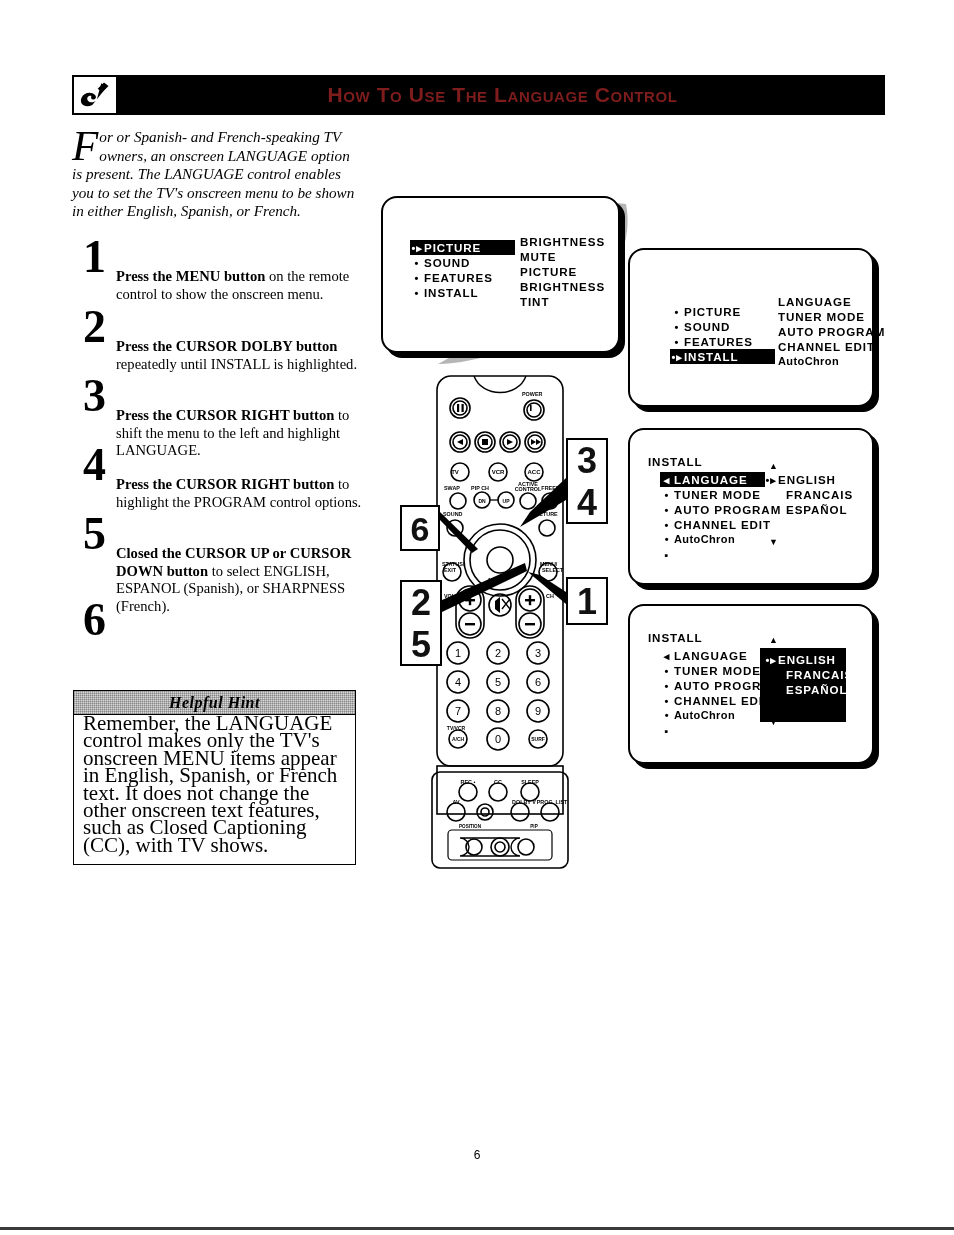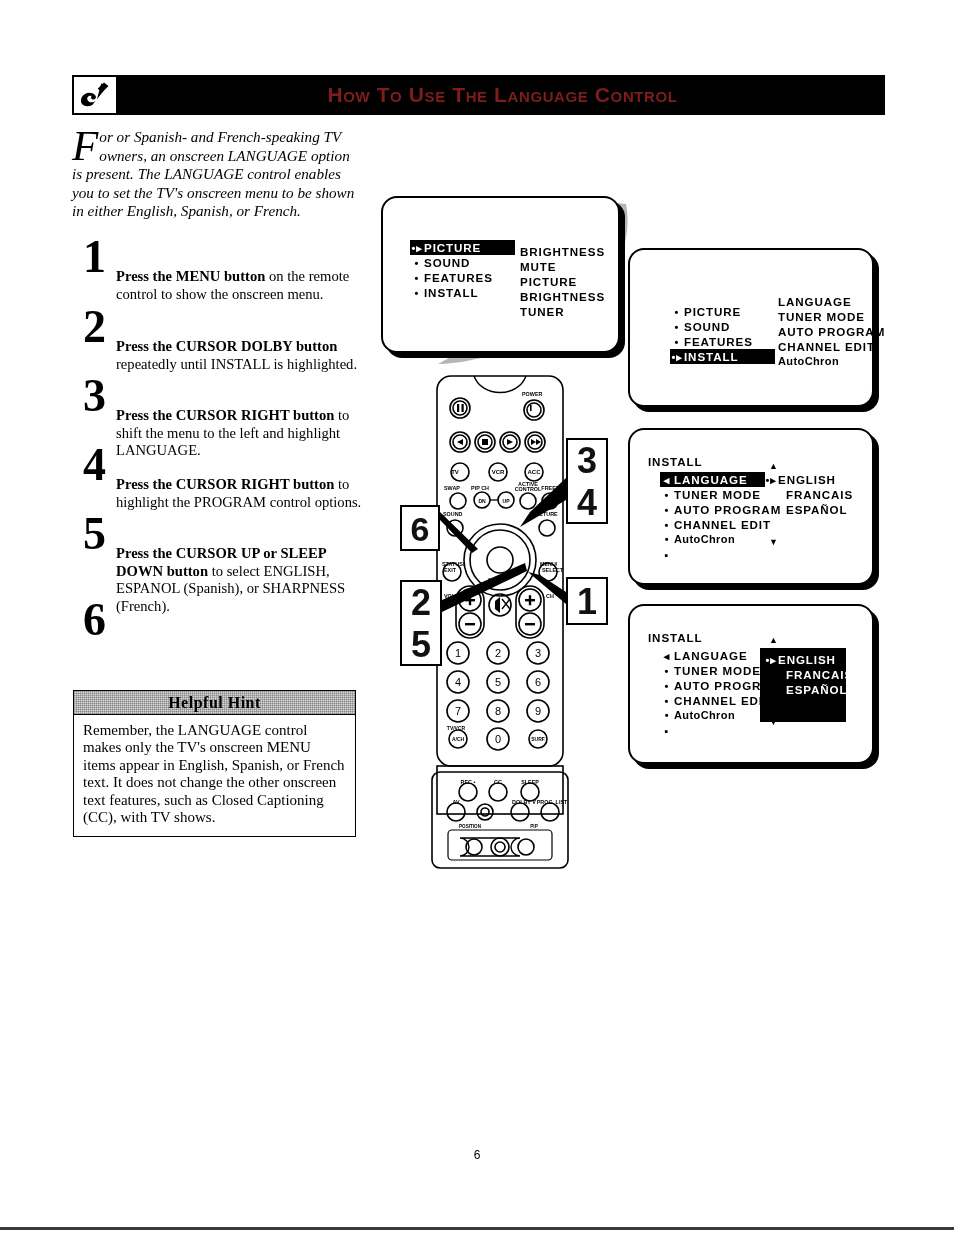--- a/index.html
+++ b/index.html
@@ -125,31 +125,32 @@
     border: 1.5px solid #000000;
     box-sizing: border-box;
     background: #ffffff;
   }
   #hint-head {
     height: 23px;
     line-height: 23px;
     text-align: center;
     border-bottom: 1.5px solid #000000;
     font-family: "Liberation Serif", serif;
+    font-style: italic;
     font-weight: bold;
     font-size: 16px;
     letter-spacing: 0.5px;
     background-image:
       repeating-linear-gradient(0deg, rgba(0,0,0,0.20) 0 1px, rgba(0,0,0,0) 1px 2px),
       repeating-linear-gradient(90deg, rgba(0,0,0,0.20) 0 1px, rgba(0,0,0,0) 1px 2px);
     background-color: #d8d8d8;
   }
   #hint-body {
-    padding: 7px 9px 10px 9px;
-    font-size: 15px;
+    padding: 0 9px 10px 9px;
+    font-size: 21px;
     line-height: 17.4px;
   }
 
   
   .tv {
     position: absolute;
     background: #ffffff;
     border: 2.5px solid #000000;
     border-radius: 16px;
     box-shadow: 5px 5px 0 #000000;
@@ -289,21 +290,21 @@
   <div class="step" id="step3">
     <div class="step-num">3</div>
     <div class="step-text"><b>Press the CURSOR RIGHT button</b><span> to shift the menu to the left and highlight LANGUAGE.</span></div>
   </div>
   <div class="step" id="step4">
     <div class="step-num">4</div>
     <div class="step-text"><b>Press the CURSOR RIGHT button</b><span> to highlight the PROGRAM control options.</span></div>
   </div>
   <div class="step" id="step5">
     <div class="step-num">5</div>
-    <div class="step-text"><b>Press the CURSOR UP or SLEEP DOWN button</b><span> to select ENGLISH, ESPANOL (Spanish), or SHARPNESS (French).</span></div>
+    <div class="step-text"><b>Closed the CURSOR UP or CURSOR DOWN button</b><span> to select ENGLISH, ESPANOL (Spanish), or SHARPNESS (French).</span></div>
   </div>
   <div class="step" id="step6">
     <div class="step-num">6</div>
   </div>
 
   <div id="hint-box">
     <div id="hint-head">Helpful Hint</div>
     <div id="hint-body">Remember, the LANGUAGE control makes only the TV's onscreen MENU items appear in English, Spanish, or French text. It does not change the other onscreen text features, such as Closed Captioning (CC), with TV shows.</div>
   </div>
 
@@ -312,26 +313,26 @@
   </svg>
 
   <div class="tv" id="tv1">
     <div class="tv-inner">
       <div class="osd-col" style="left:27px; top:42px; width:105px;">
         <div class="osd-row osd-hl"><span class="bullet">•▸</span><span>PICTURE</span></div>
         <div class="osd-row"><span class="bullet">•</span><span>SOUND</span></div>
         <div class="osd-row"><span class="bullet">•</span><span>FEATURES</span></div>
         <div class="osd-row"><span class="bullet">•</span><span>INSTALL</span></div>
       </div>
-      <div class="osd-col" style="left:137px; top:46px;">
+      <div class="osd-col" style="left:137px; top:36px;">
         <div class="osd-row osd-plain">BRIGHTNESS</div>
         <div class="osd-row osd-plain">MUTE</div>
         <div class="osd-row osd-plain">PICTURE</div>
         <div class="osd-row osd-plain">BRIGHTNESS</div>
-        <div class="osd-row osd-plain">TUNER</div>
+        <div class="osd-row osd-plain">TINT</div>
       </div>
     </div>
   </div>
 
   <div class="tv" id="tv2">
     <div class="tv-inner">
       <div class="osd-col" style="left:40px; top:44px; width:105px;margin-top:10px;">
         <div class="osd-row"><span class="bullet">•</span><span>PICTURE</span></div>
         <div class="osd-row"><span class="bullet">•</span><span>SOUND</span></div>
         <div class="osd-row"><span class="bullet">•</span><span>FEATURES</span></div>

